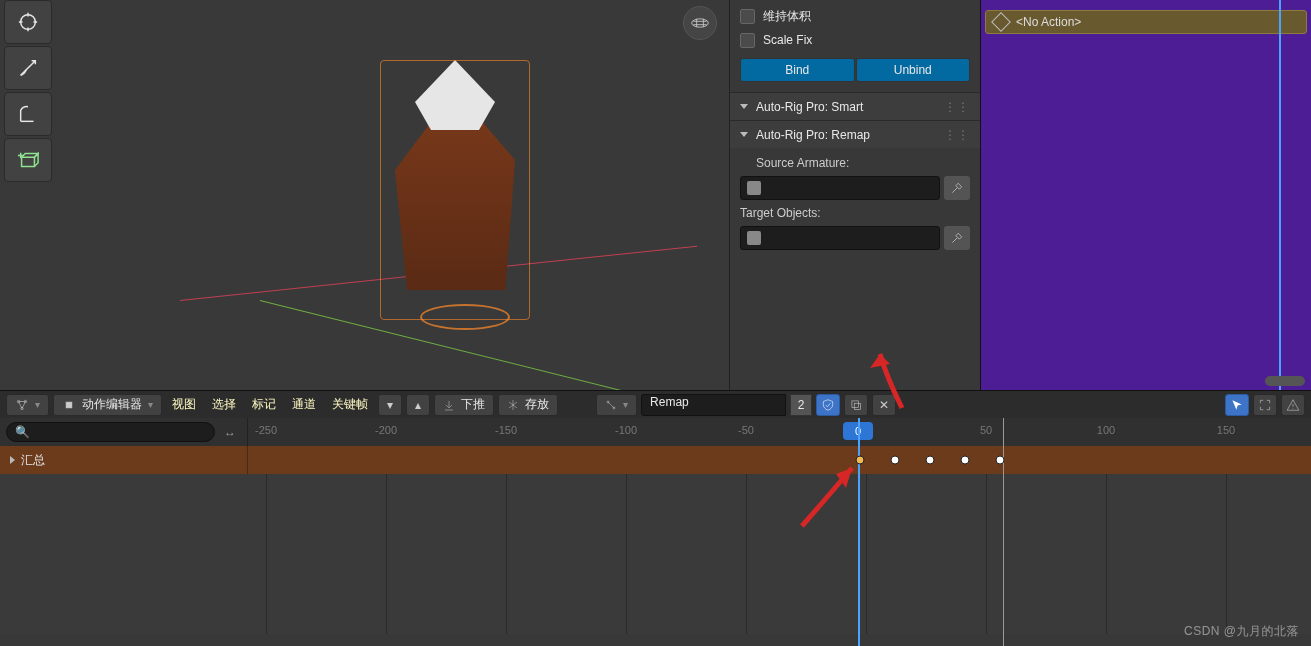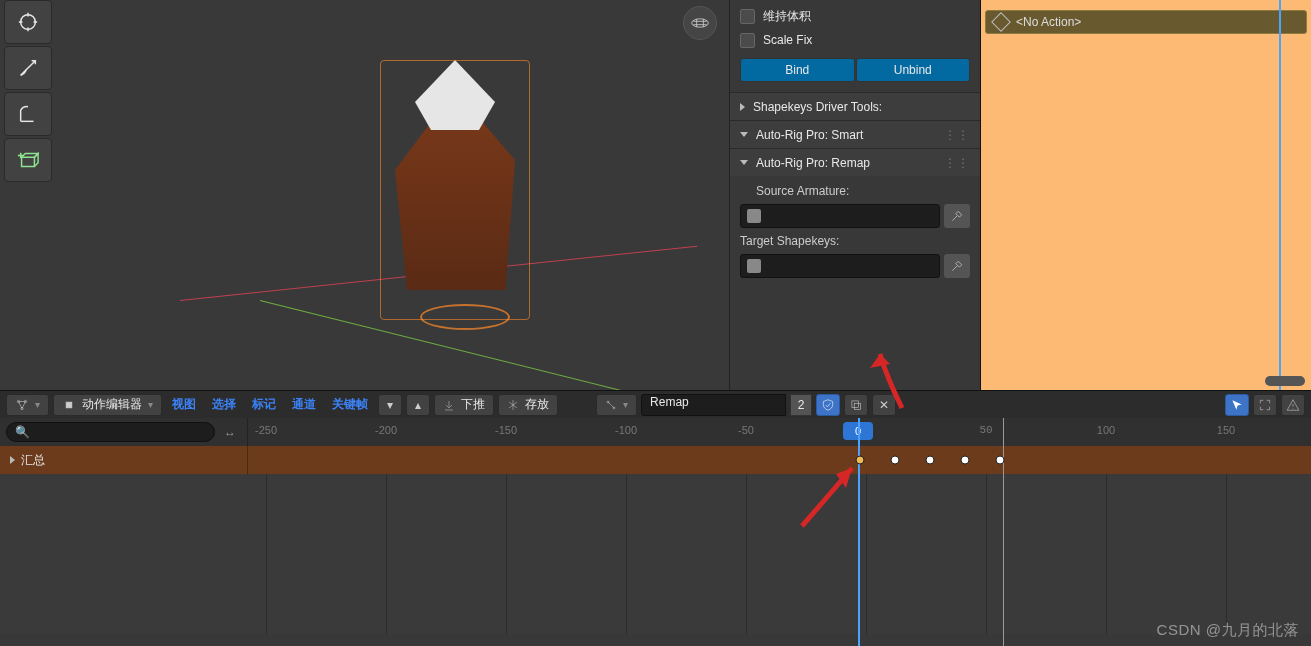--- a/index.html
+++ b/index.html
@@ -1,26 +1,26 @@
 <!DOCTYPE html>
 <html><head>
 <meta charset="utf-8">
 <style>
 * { margin:0; padding:0; box-sizing:border-box; font-family:-apple-system,BlinkMacSystemFont,"Segoe UI",sans-serif; }
 body { width:1311px; height:646px; background:#383838; color:#e8e8e8; font-size:12px; overflow:hidden; position:relative; }
 
 
 .viewport { position:absolute; left:0; top:0; width:729px; height:390px; background:#393939; overflow:hidden; }
 .nlist    { position:absolute; left:729px; top:0; width:251px; height:390px; background:#383838; border-left:1px solid #222; overflow:hidden; }
-.dope-nla { position:absolute; left:980px; top:0; width:331px; height:390px; background:#fdba74; border-left:1px solid #111; }
+.dope-nla { position:absolute; left:980px; top:0; width:331px; height:390px; background:#4c1d95; border-left:1px solid #111; }
 .action-hdr { position:absolute; left:0; top:390px; width:1311px; height:28px; background:#2c2c2c; border-top:1px solid #111; display:flex; align-items:center; padding:0 6px; gap:4px; }
 .ruler { position:absolute; left:0; top:418px; width:1311px; height:28px; background:#303030; display:flex; }
 .summary-row { position:absolute; left:0; top:446px; width:1311px; height:28px; background:#6b3b1c; display:flex; align-items:center; }
 .sheet { position:absolute; left:0; top:474px; width:1311px; height:160px; background:#3a3a3a; }
-.watermark { position:absolute; right:12px; bottom:6px; color:rgba(255,255,255,.45); font-size:15px; letter-spacing:.5px; pointer-events:none; }
+.watermark { position:absolute; right:12px; bottom:6px; color:rgba(255,255,255,.45); font-size:12px; letter-spacing:.5px; pointer-events:none; }
 
 
 .toolcol { position:absolute; left:4px; top:0; width:52px; display:flex; flex-direction:column; gap:2px; }
 .tool { width:48px; height:44px; background:#424242; border:1px solid #2a2a2a; border-radius:4px; display:flex; align-items:center; justify-content:center; }
 .tool svg { width:22px; height:22px; stroke:#e6e6e6; fill:none; stroke-width:1.6; }
 .tool.add svg { stroke:#8fe28f; }
 .gizmo { position:absolute; right:12px; top:6px; width:34px; height:34px; border:1px solid #555; border-radius:50%; background:#454545; display:flex; align-items:center; justify-content:center; }
 
 
 .floor { position:absolute; left:0; top:0; width:100%; height:100%; }
@@ -50,21 +50,21 @@
 .picker svg{width:14px;height:14px;stroke:#eee;fill:none;}
 
 
 .nla-row{ height:24px; margin:0 4px 2px; background:#69592f; border:1px solid #8d7a3f; border-radius:3px; display:flex; align-items:center; padding:0 8px; gap:8px; color:#ddd; }
 .nla-ico{ width:14px;height:14px;border:1px solid #bbb;transform:rotate(45deg);}
 .nla-blue{ position:absolute; left:298px; top:-6px; width:2px; height:400px; background:#4aa3ff; }
 .nla-scroll{position:absolute;bottom:4px;right:6px;width:40px;height:10px;background:#555;border-radius:6px;}
 
 
 .hd-pill{ height:22px; background:#424242; border:1px solid #2a2a2a; border-radius:3px; display:flex; align-items:center; padding:0 8px; gap:6px; }
-.hd-item{ padding:0 6px; color:#3b82f6;font-weight:bold; }
+.hd-item{ padding:0 6px; color:#fef9c3; }
 .hd-btn { width:24px; height:22px; background:#424242; border:1px solid #2a2a2a; border-radius:3px; display:flex; align-items:center; justify-content:center; }
 .hd-btn.active{ background:#3d74c7; border-color:#2a5aa0;}
 .action-name{ width:145px; height:22px; background:#1d1d1d; border:1px solid #111; border-radius:3px 0 0 3px; padding:0 8px; }
 .action-users{ width:22px; height:22px; background:#545454; border:1px solid #333; display:flex;align-items:center;justify-content:center;}
 .hd-right{ margin-left:auto; display:flex; gap:4px;}
 
 
 .search-wrap{ width:248px; display:flex; align-items:center; height:100%; border-right:1px solid #222; padding:0 6px; gap:4px;}
 .search{ flex:1; height:20px; background:#1d1d1d; border:1px solid #111; border-radius:10px; padding:0 8px; display:flex; align-items:center; color:#999;}
 .drag-hint{width:22px;height:22px;display:flex;align-items:center;justify-content:center;color:#999;}
@@ -146,24 +146,20 @@
       </div>
     <div class="chk">
         <span class="cbox"></span>
         <span>Scale Fix</span>
       </div>
     <div class="btnrow">
       <div class="btn">Bind</div>
       <div class="btn">Unbind</div>
     </div>
   </div>
-  <div class="panel-head">
-      <span class="tri"></span>
-      <span>Shapekeys Driver Tools:</span>
-    </div>
   <div class="panel-head">
       <span class="tri open"></span>
       <span>Auto-Rig Pro: Smart</span>
       <span class="drag-dots">⋮⋮</span>
     </div>
   <div class="panel-head">
       <span class="tri open"></span>
       <span>Auto-Rig Pro: Remap</span>
       <span class="drag-dots">⋮⋮</span>
     </div>
@@ -172,21 +168,21 @@
     <div class="fieldrow">
       <div class="field">
           <span class="icon"></span>
         </div>
       <div class="picker">
           <svg viewBox="0 0 24 24">
             <path d="M4 20l8-8M14 4l6 6-4 4-6-6z"></path>
           </svg>
         </div>
     </div>
-    <div style="margin:4px 0;color:#ccc;">Target Shapekeys:</div>
+    <div style="margin:4px 0;color:#ccc;">Target Objects:</div>
     <div class="fieldrow">
       <div class="field">
           <span class="icon"></span>
         </div>
       <div class="picker">
           <svg viewBox="0 0 24 24">
             <path d="M4 20l8-8M14 4l6 6-4 4-6-6z"></path>
           </svg>
         </div>
     </div>
@@ -298,21 +294,21 @@
       </div>
     <div class="drag-hint">↔</div>
   </div>
   <div class="ticks" id="tick-host">
       <span class="tick" style="left: 18px;">-250</span>
       <span class="tick" style="left: 138px;">-200</span>
       <span class="tick" style="left: 258px;">-150</span>
       <span class="tick" style="left: 378px;">-100</span>
       <span class="tick" style="left: 498px;">-50</span>
       <span class="tick" style="left: 618px;">0</span>
-      <span class="tick" style="left: 738px; font-family: Liberation Mono, monospace;">50</span>
+      <span class="tick" style="left: 738px;">50</span>
       <span class="tick" style="left: 858px;">100</span>
       <span class="tick" style="left: 978px;">150</span>
       <div class="playhead" style="left: 610px;">0</div>
     </div>
 </div>
 
 <div class="summary-row">
   <div class="sum-left">
     <span class="tri"></span>
     <span>汇总</span>

